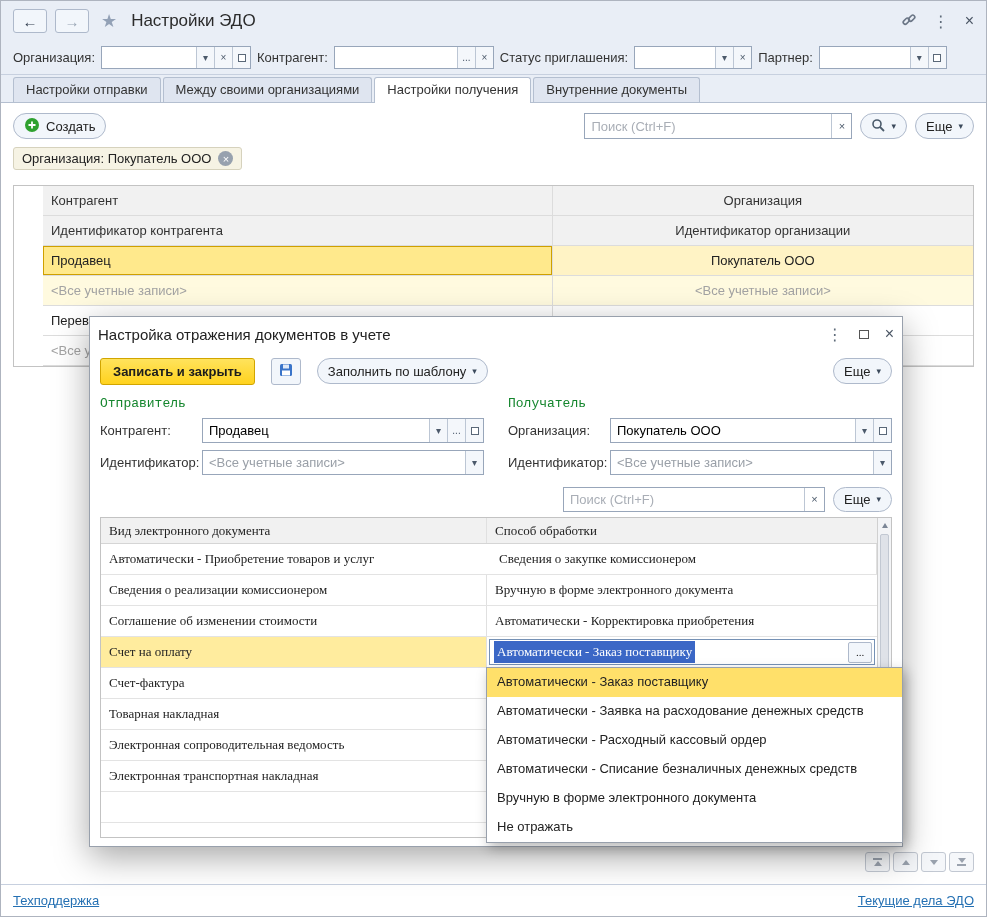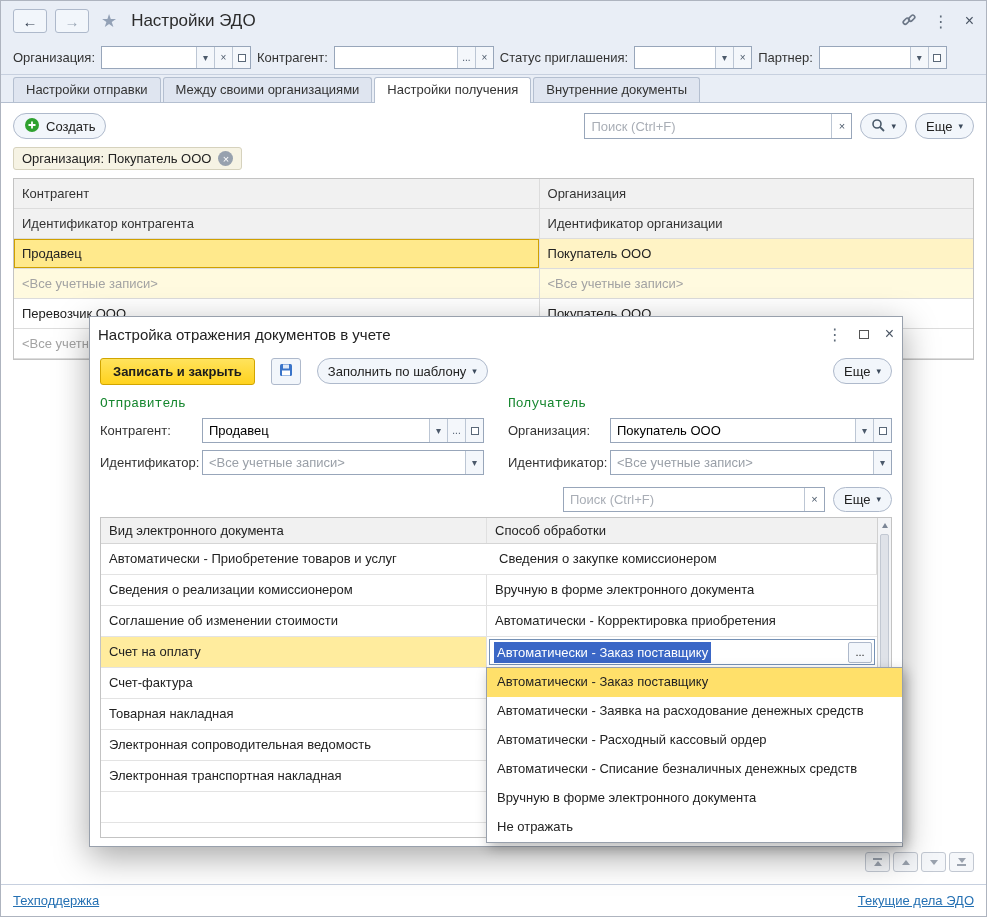--- a/index.html
+++ b/index.html
@@ -49,25 +49,25 @@
   .xseg { width:20px; display:flex; align-items:center; justify-content:center; border-left:1px solid #bcc6d4;
           color:#4c5a6b; font-size:11px; background:#fff; cursor:pointer; }
 
   .chiprow { padding:2px 12px 8px; }
   .chip { display:inline-flex; align-items:center; gap:7px; border:1px solid #d6d2bd; background:#f6f3e4;
           border-radius:3px; padding:3px 8px; }
   .chip-close { width:15px; height:15px; border-radius:50%; background:#97a1ae; color:#fff; font-size:11px;
                 display:flex; align-items:center; justify-content:center; cursor:pointer; }
 
   
-  .mtable { margin:0 12px; border:1px solid #c3c3c3; }
+  .mtable { margin:7px 12px; border:1px solid #c3c3c3;padding-left:29px; }
   .mrow { display:flex; }
   .mcell { padding:7px 8px; border-bottom:1px solid #dcdcdc; white-space:nowrap; overflow:hidden; }
   .mcell.c1 { width:54.8%; border-right:1px solid #dcdcdc; }
-  .mcell.c2 { flex:1; }
+  .mcell.c2 { flex:1;text-align:center; }
   .mhead { background:#f1f1f1; color:#333; }
   .rowsel .c1 { background:#ffe98c; box-shadow:inset 0 0 0 1px #cfa000; }
   .rowsel .c2 { background:#fff3c5; }
   .rowpale .mcell { background:#fffadf; color:#a3a3a3; }
   .rowmuted .mcell { color:#a3a3a3; }
 
   
   .table-nav { position:absolute; right:12px; bottom:12px; display:flex; gap:3px; }
   .tnav-btn { width:25px; height:20px; border:1px solid #c2c8d2; background:#f5f7fa; border-radius:3px;
               display:flex; flex-direction:column; align-items:center; justify-content:center; gap:1px; cursor:pointer; }
@@ -96,21 +96,21 @@
   .sec { color:#15862e; margin:1px 0 7px;font-family:Liberation Mono, monospace; }
   .frow { display:flex; align-items:center; gap:6px; margin-bottom:7px; }
   .frow .lab { width:96px; color:#333; flex:0 0 auto; }
   .cfield { flex:1; display:flex; align-items:stretch; border:1px solid #98a6ba; height:25px; background:#fff; min-width:0; }
   .cfield input { flex:1; border:none; outline:none; padding:0 6px; font:inherit; min-width:0; }
   .dlg-search { height:36px; display:flex; align-items:center; justify-content:flex-end; gap:8px; padding:0 10px; }
   .dlg-search .searchwrap { margin-left:0; width:262px; height:25px; }
 
   .dlg-tablewrap { height:321px; margin:0 10px; border:1px solid #c3c3c3; display:flex; position:relative; }
   .dtable { flex:1; min-width:0; }
-  .drow { display:flex; height:31px; border-bottom:1px solid #e3e3e3; }
+  .drow { display:flex; height:31px; border-bottom:1px solid #e3e3e3;font-family:Liberation Serif, serif; }
   .dhead { height:26px; background:#f1f1f1; border-bottom:1px solid #d5d5d5; }
   .dc { padding:7px 8px; white-space:nowrap; overflow:hidden; }
   .dhead .dc { padding:5px 8px; }
   .dc.c1 { width:386px; flex:0 0 auto; border-right:1px solid #e0e0e0; }
   .dc.c2 { flex:1; min-width:0; }
   .drow.editing .c1 { background:#ffec9e; }
   .drow.editing .c2 { padding:2px; }
   .editor { display:flex; align-items:center; height:100%; border:1px solid #7591b5; background:#fff; padding-left:4px; }
   .sel-text { background:#3b67c6; color:#fff; padding:3px 3px 3px 3px; white-space:nowrap; }
   .dots-btn { margin-left:auto; margin-right:2px; width:24px; height:21px; border:1px solid #aeb9cb; background:#f2f6fb;

